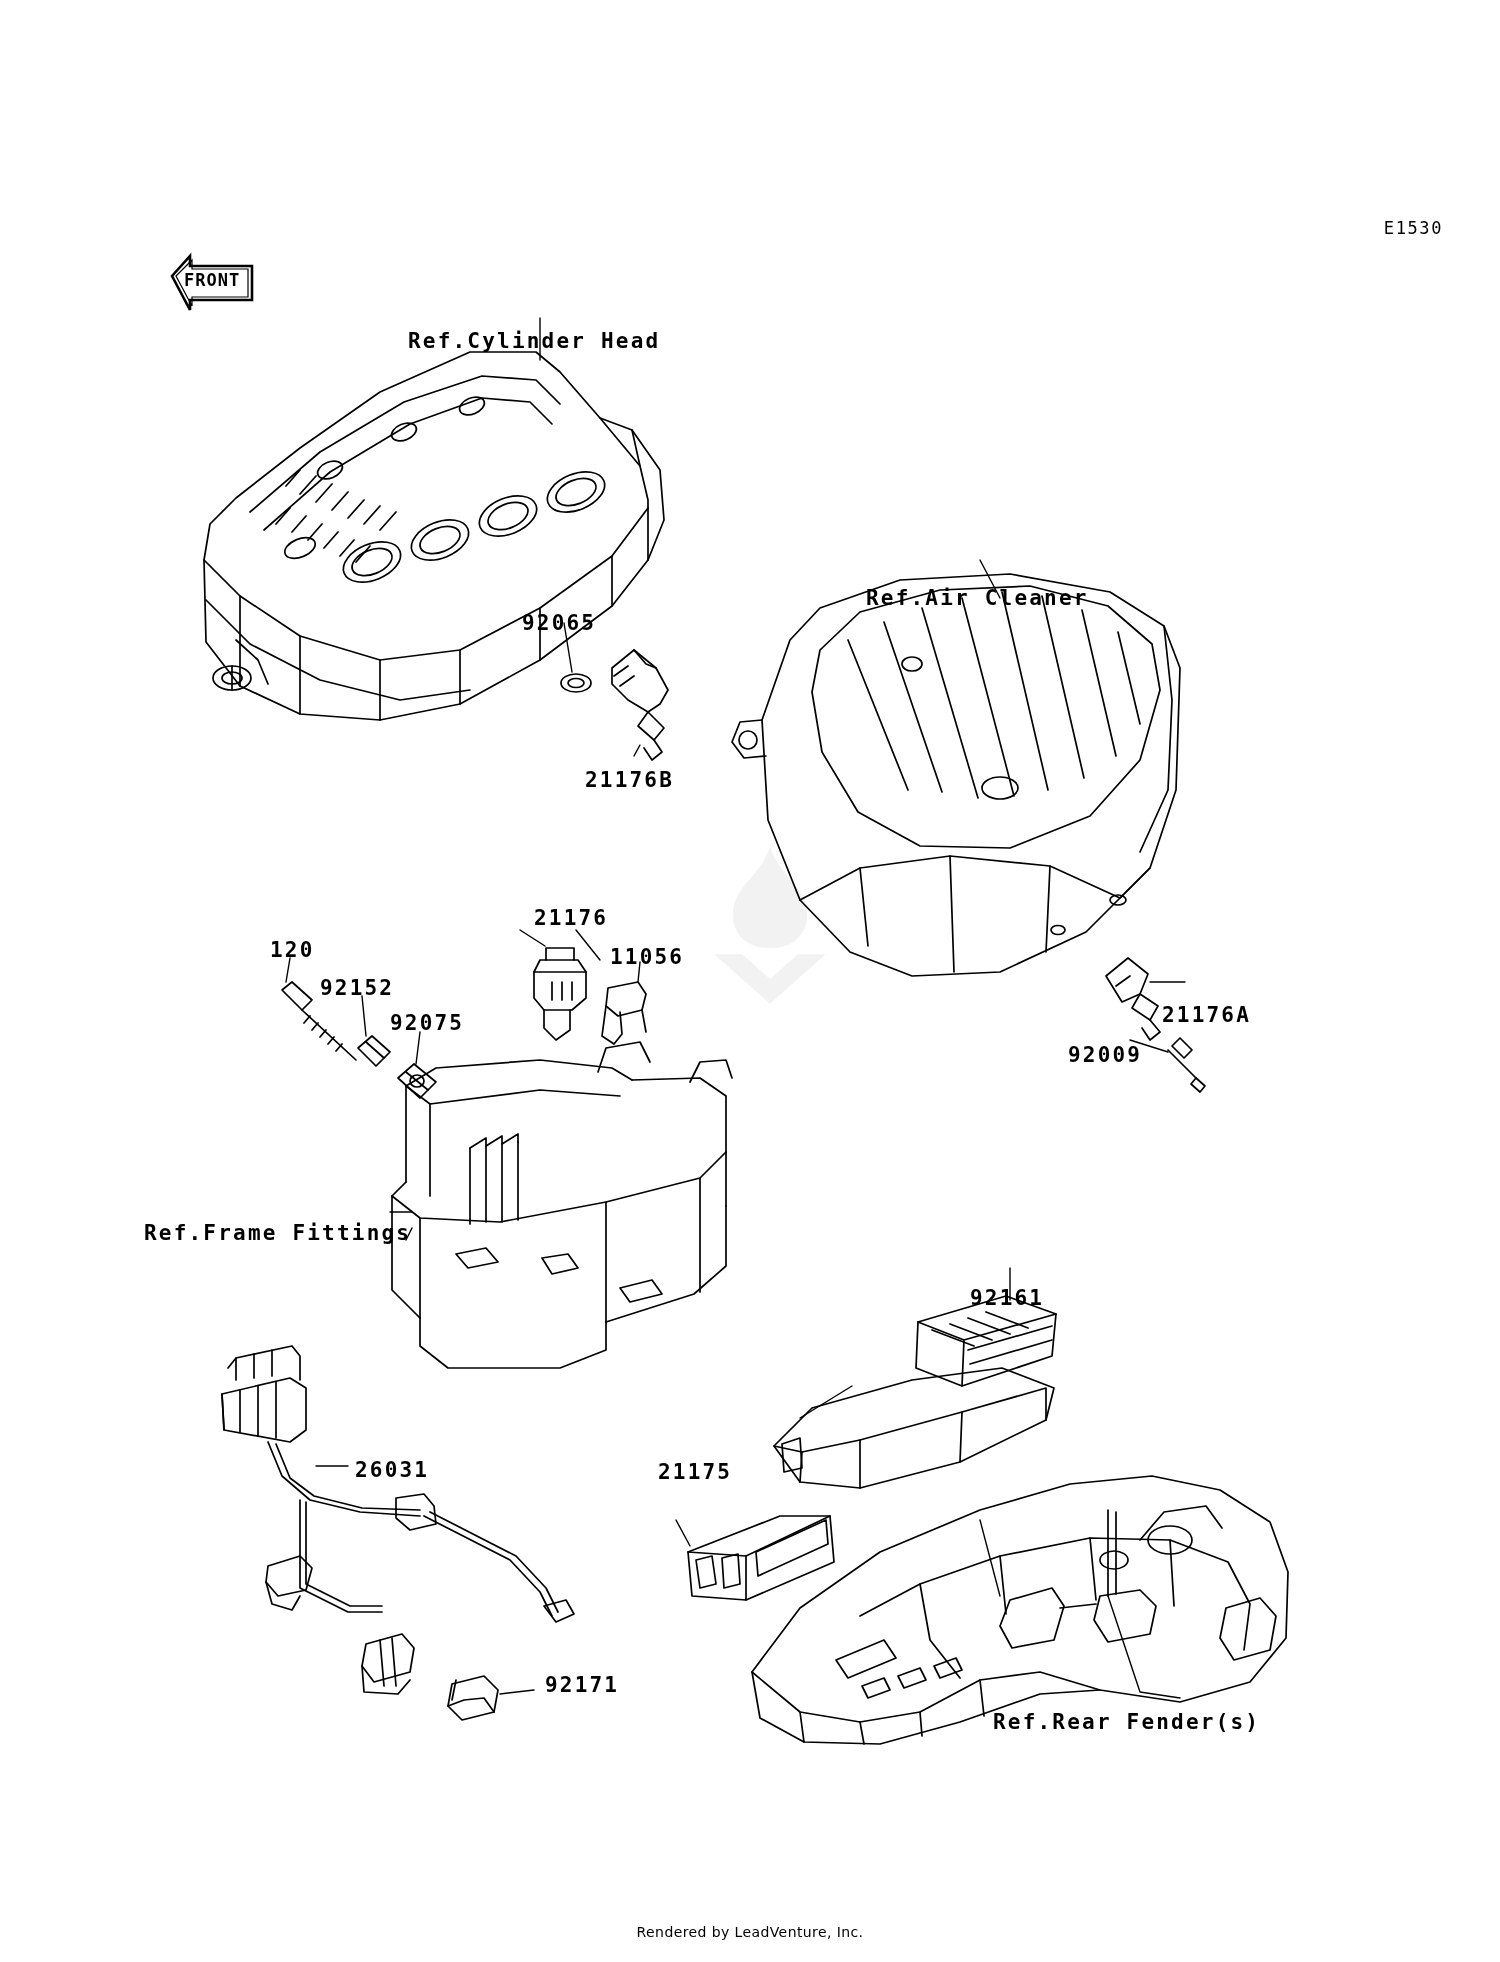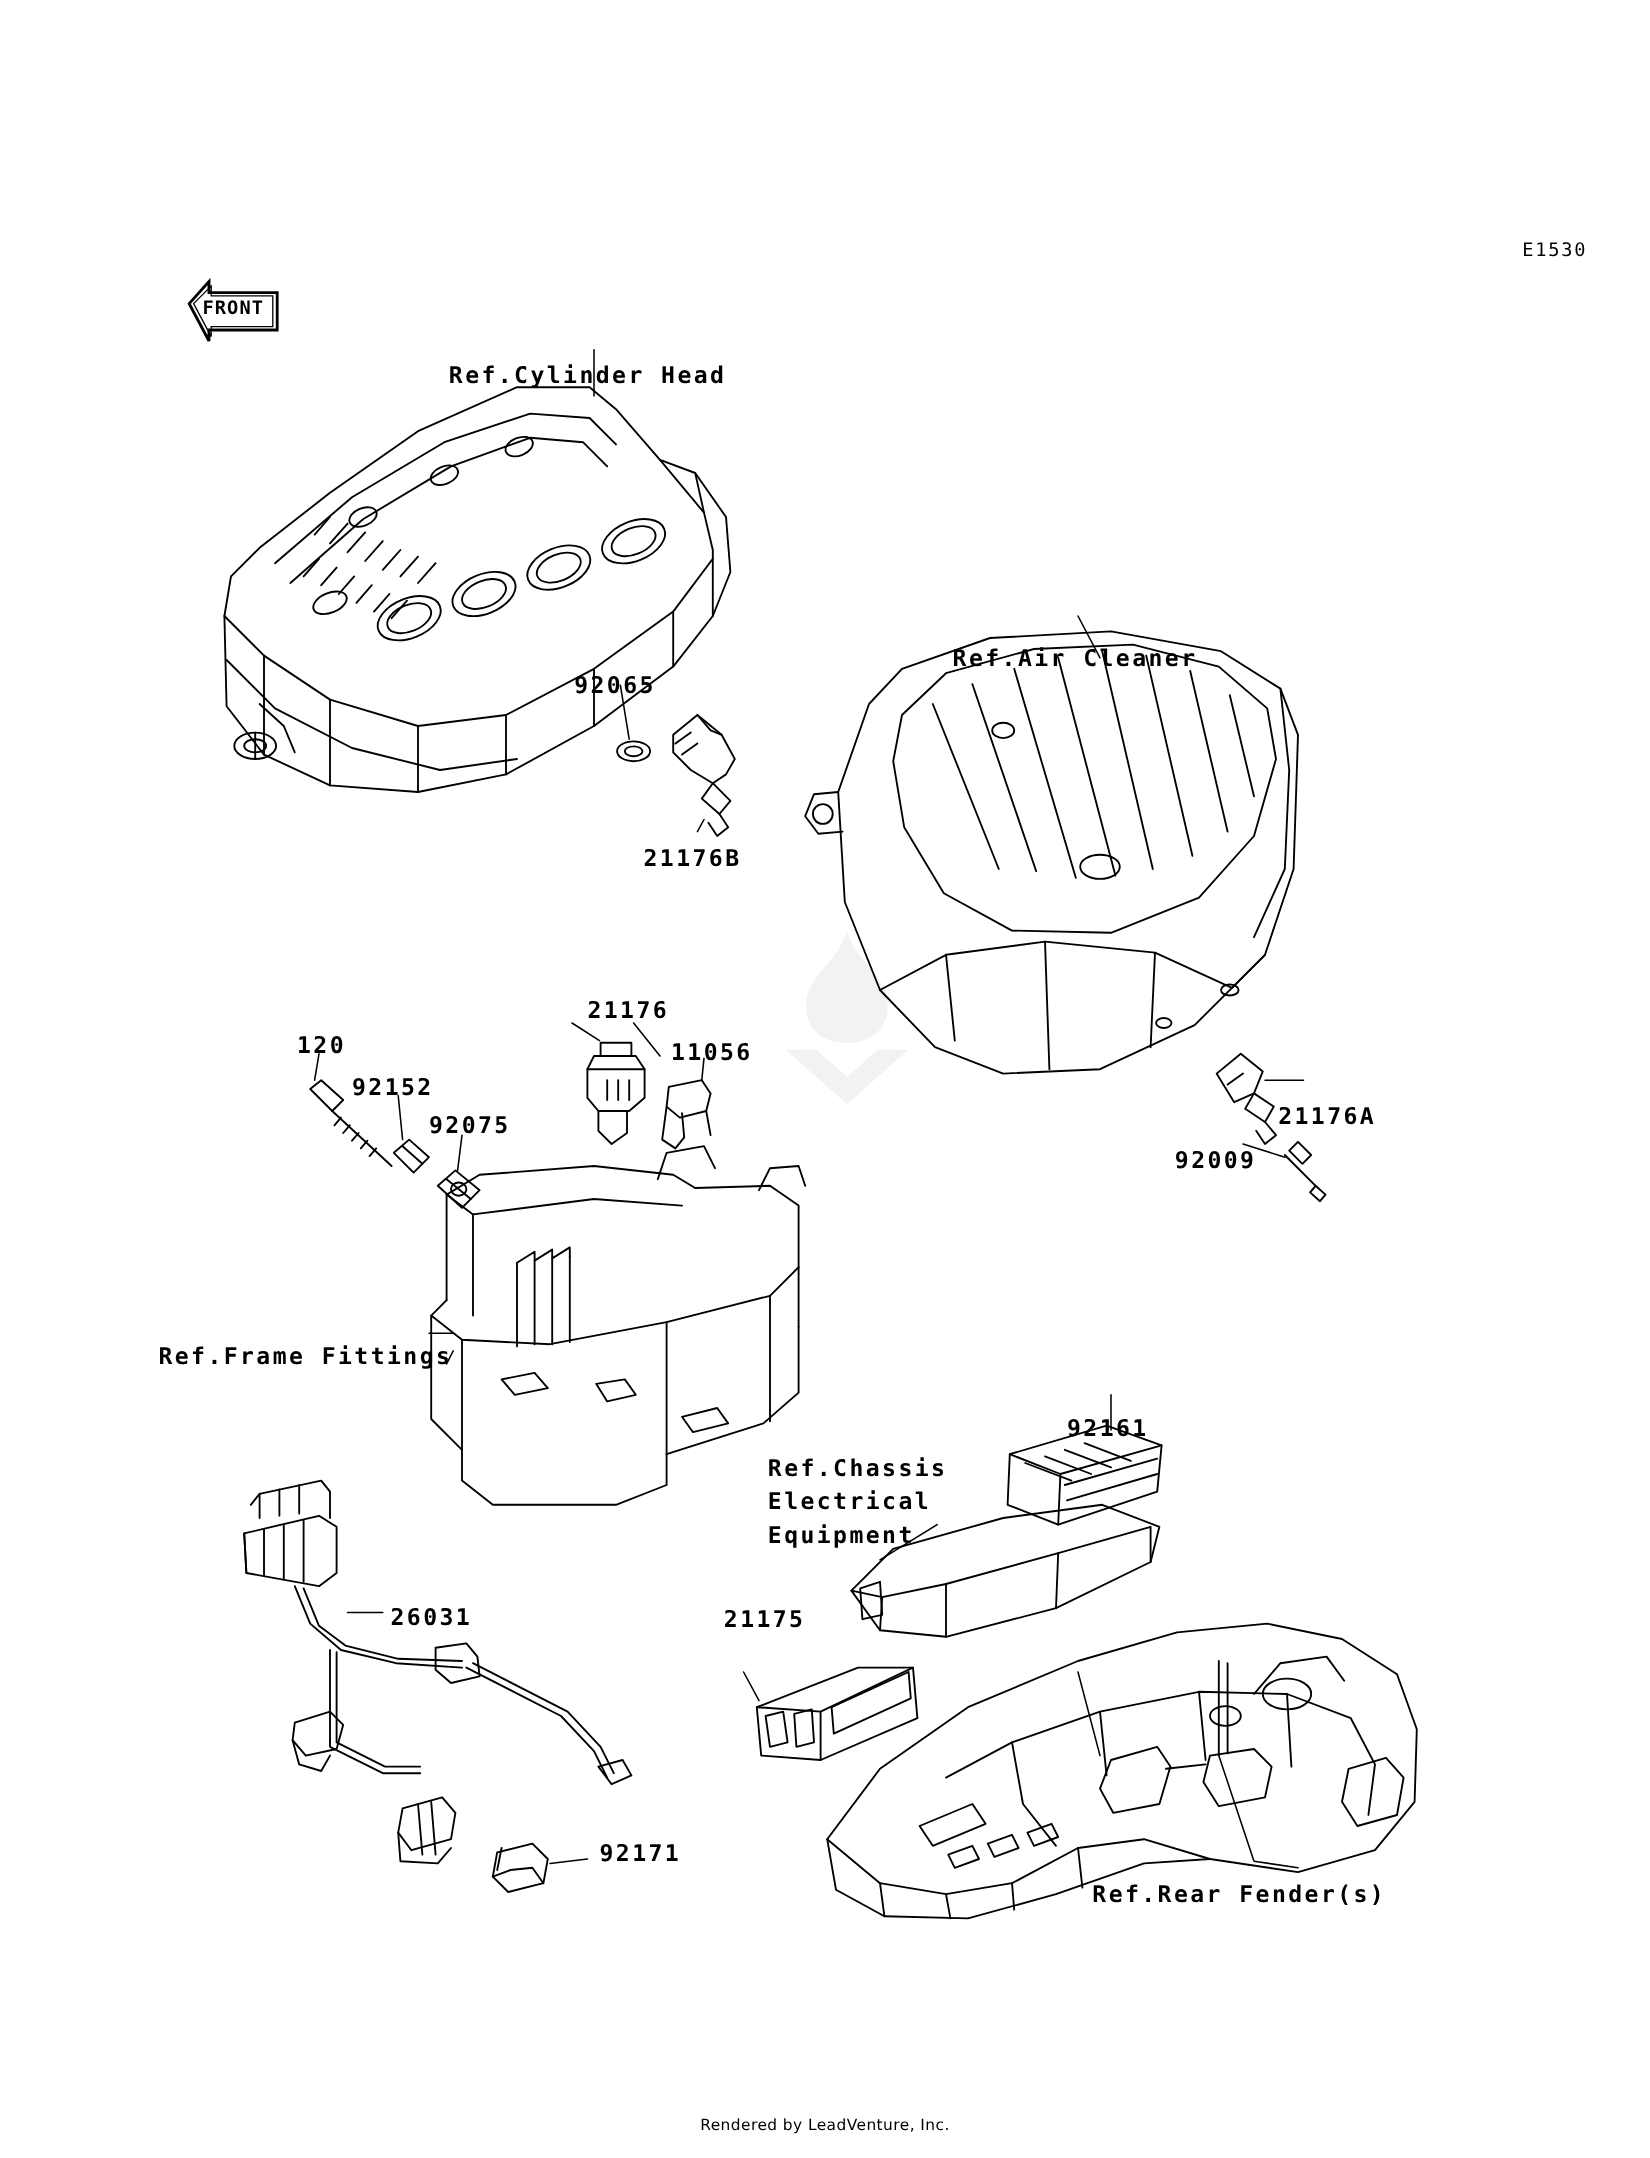--- a/index.html
+++ b/index.html
@@ -370,22 +370,19 @@
   <div class="label" style="left:585px; top:765px;">21176B</div>
   <div class="label" style="left:534px; top:903px;">21176</div>
   <div class="label" style="left:610px; top:942px;">11056</div>
   <div class="label" style="left:270px; top:935px;">120</div>
   <div class="label" style="left:320px; top:973px;">92152</div>
   <div class="label" style="left:390px; top:1008px;">92075</div>
   <div class="label" style="left:1162px; top:1000px;">21176A</div>
   <div class="label" style="left:1068px; top:1040px;">92009</div>
   <div class="label" style="left:144px; top:1218px;">Ref.Frame Fittings</div>
   <div class="label" style="left:970px; top:1283px;">92161</div>
-  <div class="label" style="left:698px; top:1320px;">Ref.Chassis
-Electrical
-Equipment</div>
   <div class="label" style="left:658px; top:1417px;margin-top:40px;">21175</div>
   <div class="label" style="left:355px; top:1455px;">26031</div>
   <div class="label" style="left:545px; top:1670px;">92171</div>
   <div class="label" style="left:993px; top:1707px;">Ref.Rear Fender(s)</div>
 
   <div class="footer">Rendered by LeadVenture, Inc.</div>
 </div>
 
 </body></html>

